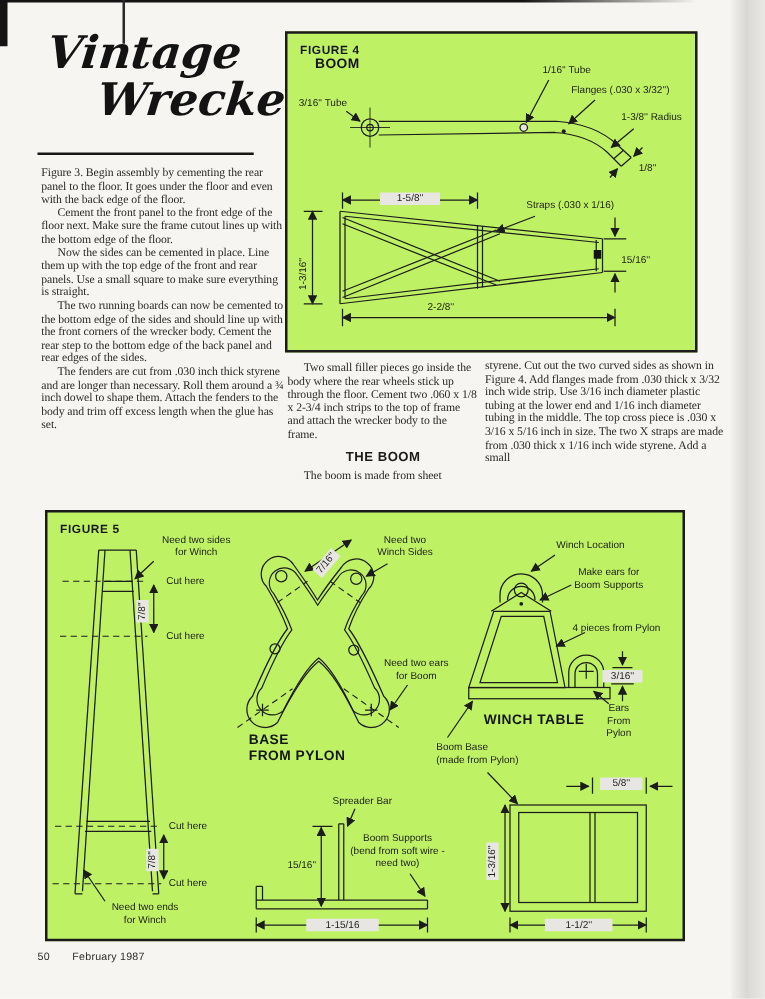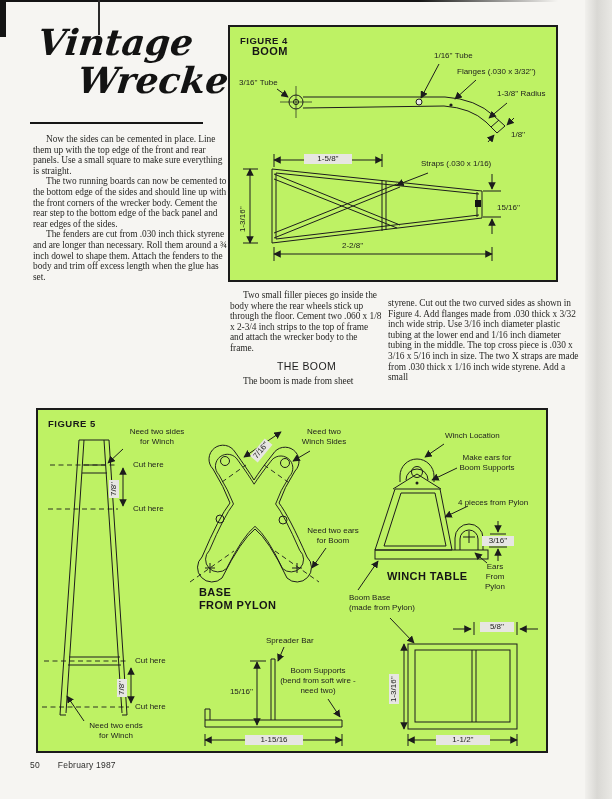--- a/index.html
+++ b/index.html
@@ -23,23 +23,23 @@
   .masthead .l2{font-size:36px;line-height:40px;margin-left:44px;margin-top:-2px}
   .mast-rule{position:absolute;left:30px;top:122px;width:173px;height:2px;background:#161616}
 
   
   .col{position:absolute;font-family:"Liberation Serif",serif;font-size:9.4px;
     line-height:10.6px;color:#292926;letter-spacing:-.05px}
   .col p{margin:0}
   .col p.ind{text-indent:13px}
   #col-left{left:33px;top:134px;width:194px}
   #col-mid{left:230px;top:290px;width:153px}
-  #col-right{left:388px;top:298px;width:197px}
+  #col-right{left:388px;top:288px;width:197px}
   .mid-heading{text-align:center;font-family:"Liberation Sans",sans-serif;
-    font-weight:normal;font-size:10.5px;letter-spacing:.4px;color:#1c1c1c;margin:7px 0 5px}
+    font-weight:bold;font-size:10.5px;letter-spacing:.4px;color:#1c1c1c;margin:7px 0 5px}
 
   
   .figure-box{position:absolute;background:#bef264;border:2px solid #1b1b1b}
   #fig4{left:228px;top:25px;width:330px;height:257px}
   #fig5{left:36px;top:408px;width:512px;height:345px}
   .figure-box svg{position:absolute;left:0;top:0}
   .fig-title{position:absolute;font-weight:bold;font-size:9.5px;letter-spacing:.5px;color:#191919}
   .cap{position:absolute;font-weight:bold;font-size:11px;letter-spacing:.4px;color:#151515;
     white-space:pre-line;text-align:left;line-height:13px}
   .lbl{position:absolute;font-size:8px;line-height:10px;color:#1d1d1c;white-space:pre-line}
@@ -134,20 +134,22 @@
     <div class="lbl" style="left:267px;top:62px">1-3/8'' Radius</div>
     <div class="lbl" style="left:281px;top:103px">1/8''</div>
     <div class="lbl c bg" style="left:74px;top:127px;width:48px">1-5/8''</div>
     <div class="lbl" style="left:191px;top:132px">Straps (.030 x 1/16)</div>
     <div class="lbl rot" style="left:8px;top:205px">1-3/16''</div>
     <div class="lbl" style="left:267px;top:176px">15/16''</div>
     <div class="lbl" style="left:112px;top:214px">2-2/8''</div>
   </div>
 
   <div class="col" id="col-left">
+    <p>Figure 3. Begin assembly by cementing the rear panel to the floor. It goes under the floor and even with the back edge of the floor.</p>
+    <p class="ind">Cement the front panel to the front edge of the floor next. Make sure the frame cutout lines up with the bottom edge of the floor.</p>
     <p class="ind">Now the sides can be cemented in place. Line them up with the top edge of the front and rear panels. Use a small square to make sure everything is straight.</p>
     <p class="ind">The two running boards can now be cemented to the bottom edge of the sides and should line up with the front corners of the wrecker body. Cement the rear step to the bottom edge of the back panel and rear edges of the sides.</p>
     <p class="ind">The fenders are cut from .030 inch thick styrene and are longer than necessary. Roll them around a ¾ inch dowel to shape them. Attach the fenders to the body and trim off excess length when the glue has set.</p>
   </div>
   <div class="col" id="col-mid">
     <p class="ind">Two small filler pieces go inside the body where the rear wheels stick up through the floor. Cement two .060 x 1/8 x 2-3/4 inch strips to the top of frame and attach the wrecker body to the frame.</p>
     <div class="mid-heading">THE BOOM</div>
     <p class="ind">The boom is made from sheet</p>
   </div>
   <div class="col" id="col-right">

